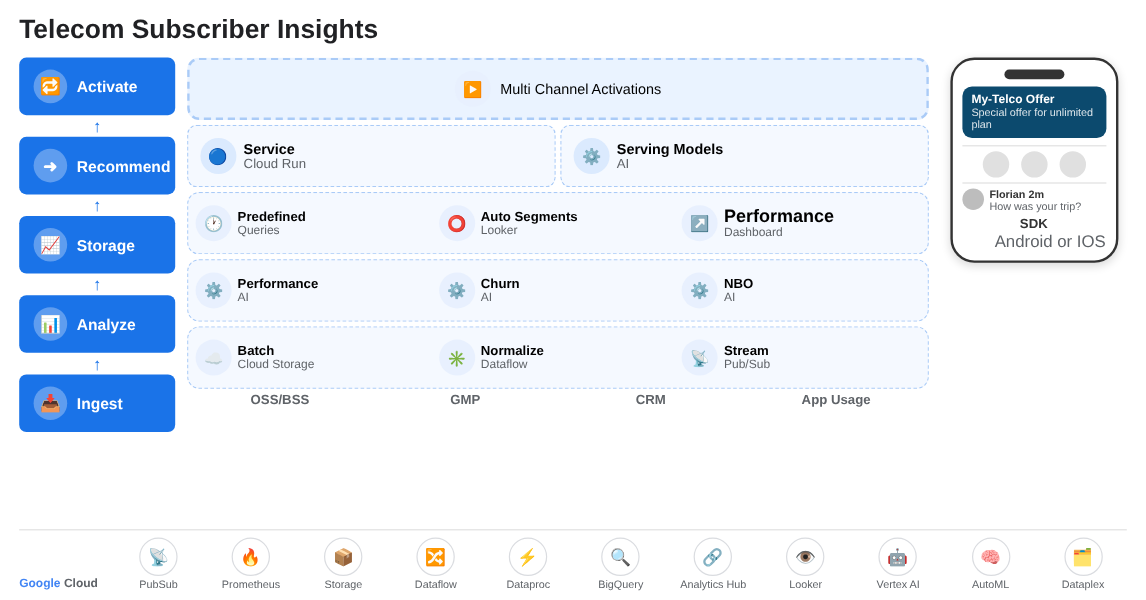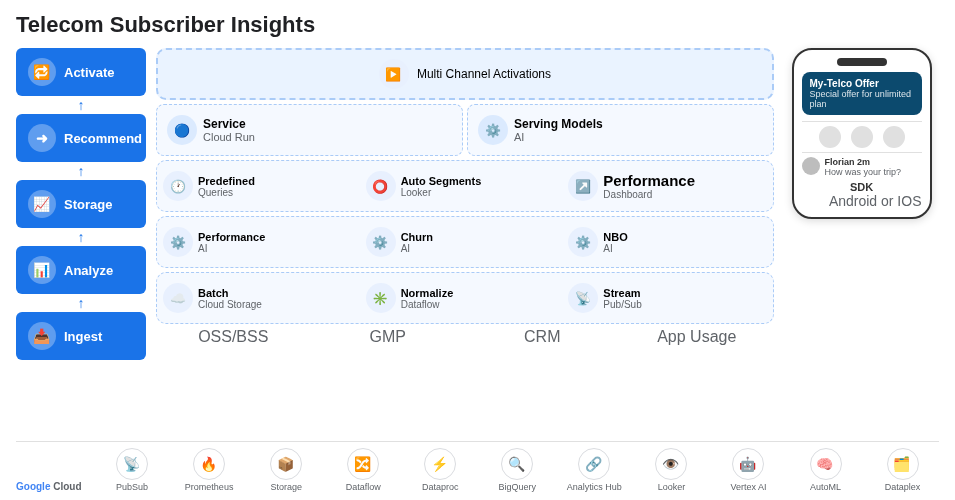--- a/index.html
+++ b/index.html
@@ -70,23 +70,23 @@
     }
     .diagram-row {
       display: flex;
       gap: 4px;
       flex: 1;
       position: relative;
     }
     
     .labels-row {
       display: flex;
-      font-size: 16px;
+      font-size: 11px;
       color: #5f6368;
-      font-weight: 400;
+      font-weight: 700;
       padding: 0 0 0 0;
       height: 16px;
     }
     .label-item {
       flex: 1;
       text-align: center;
     }
     
     .phone-mockup {
       width: 155px;

